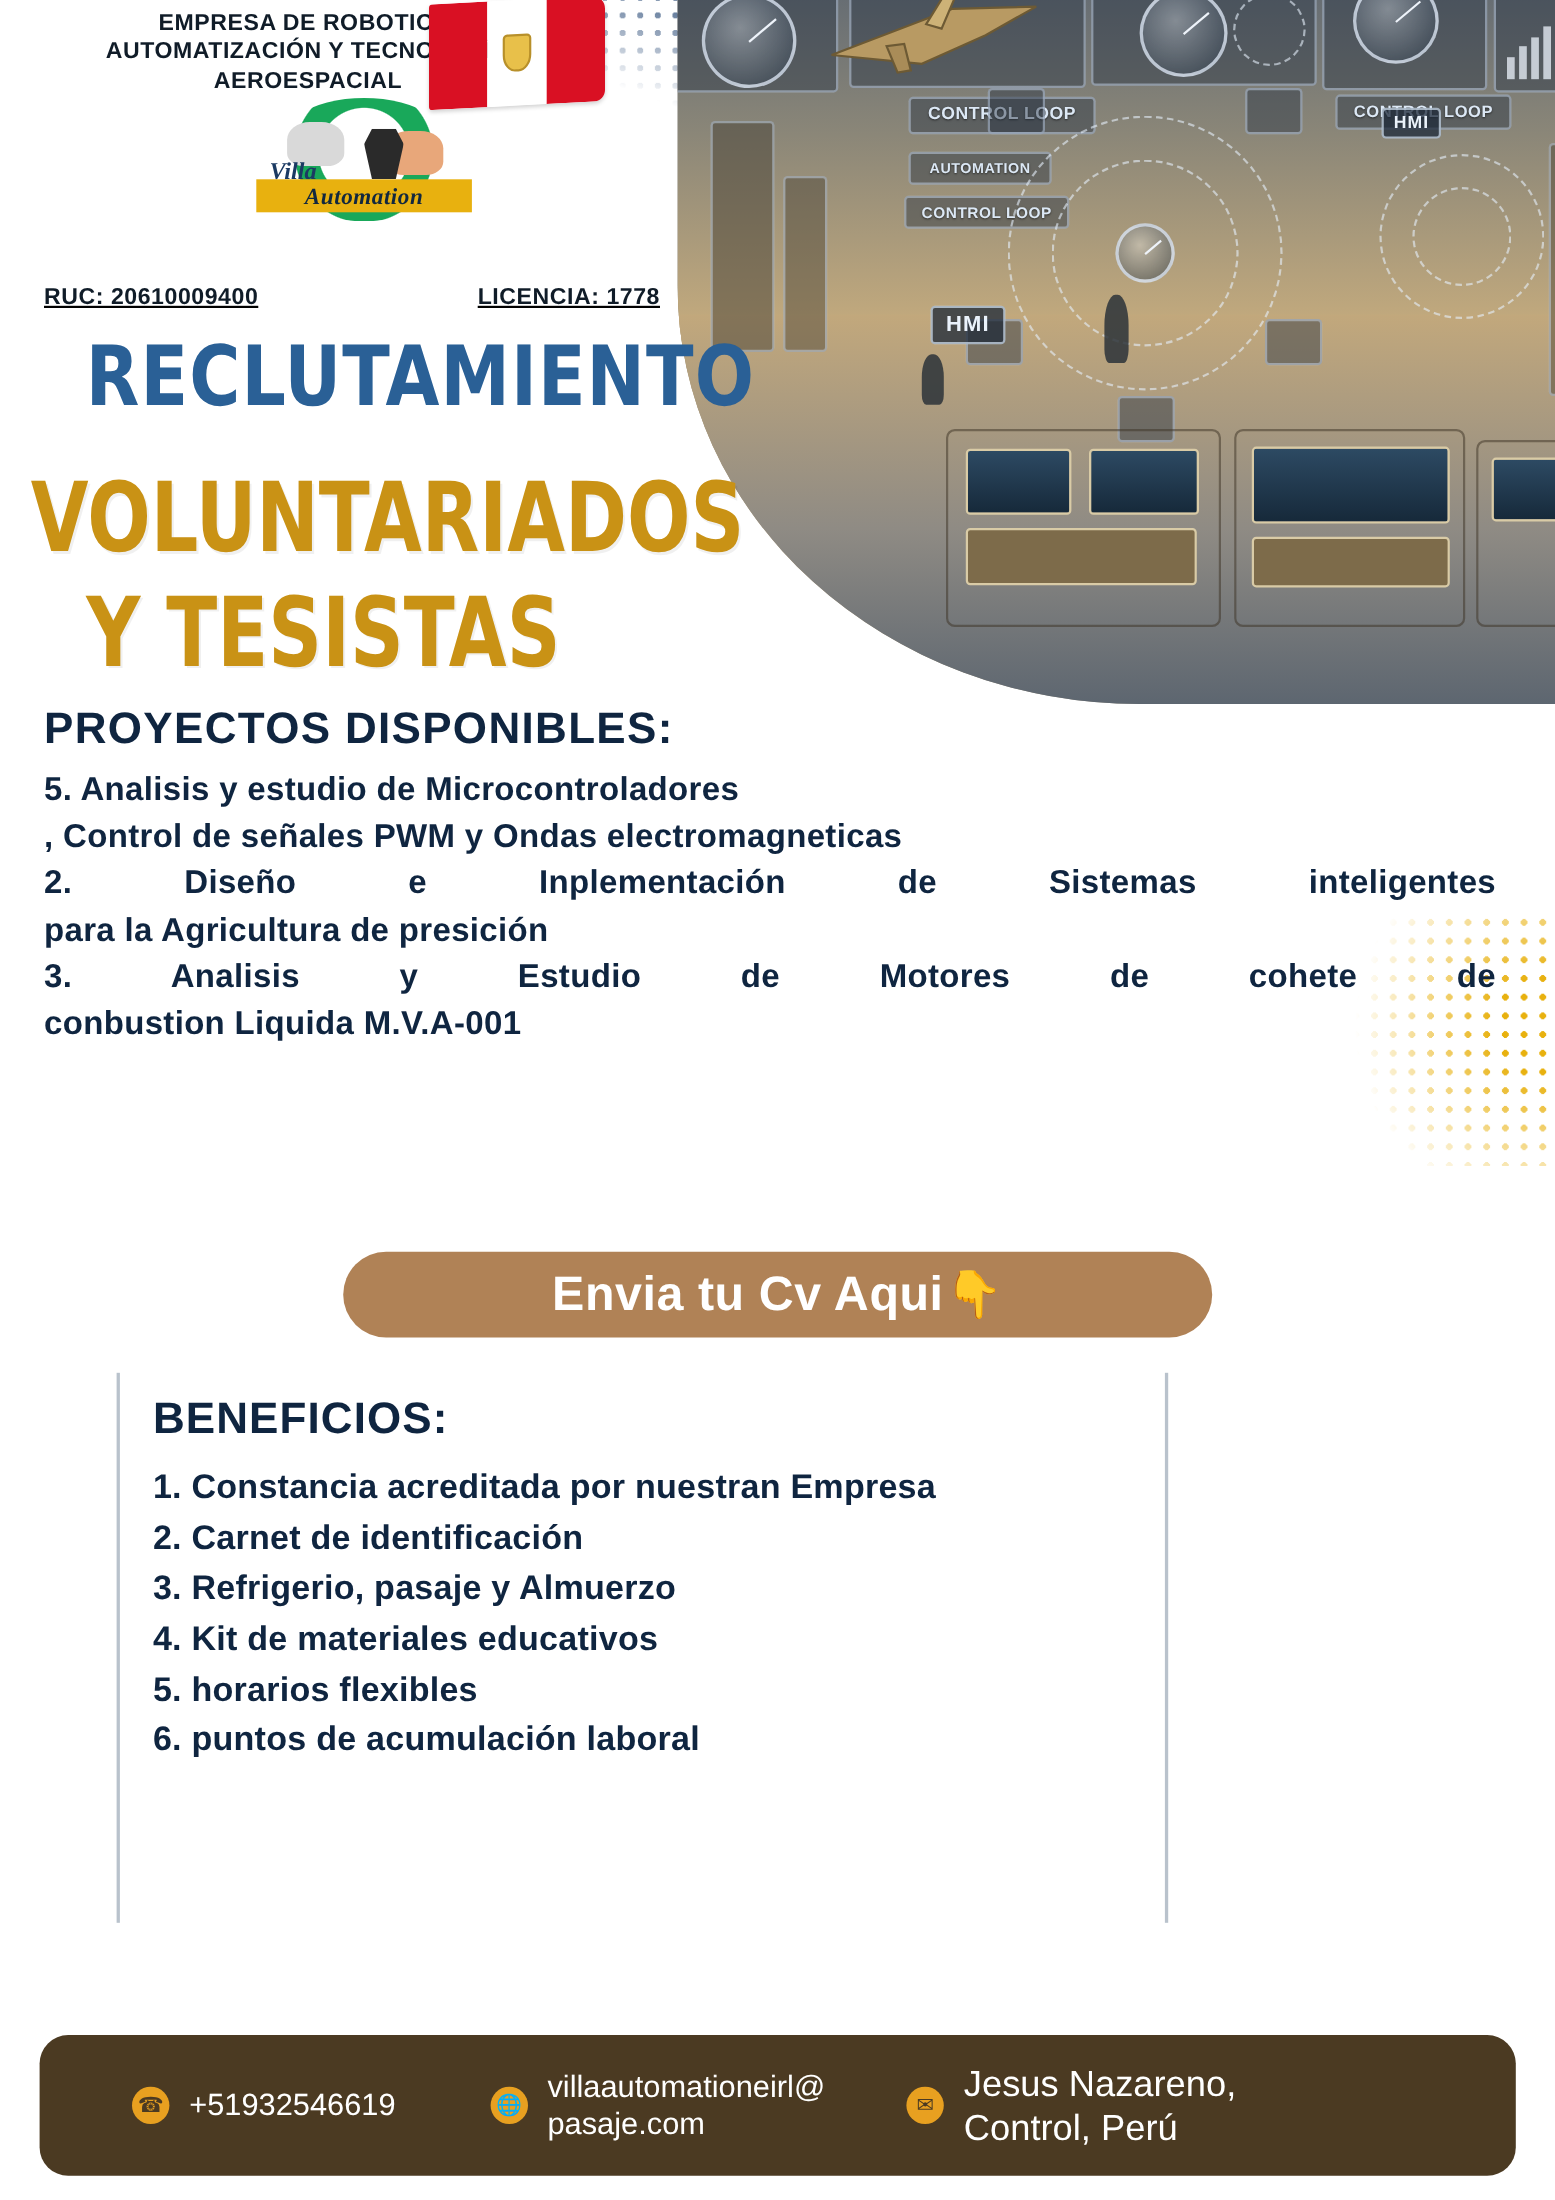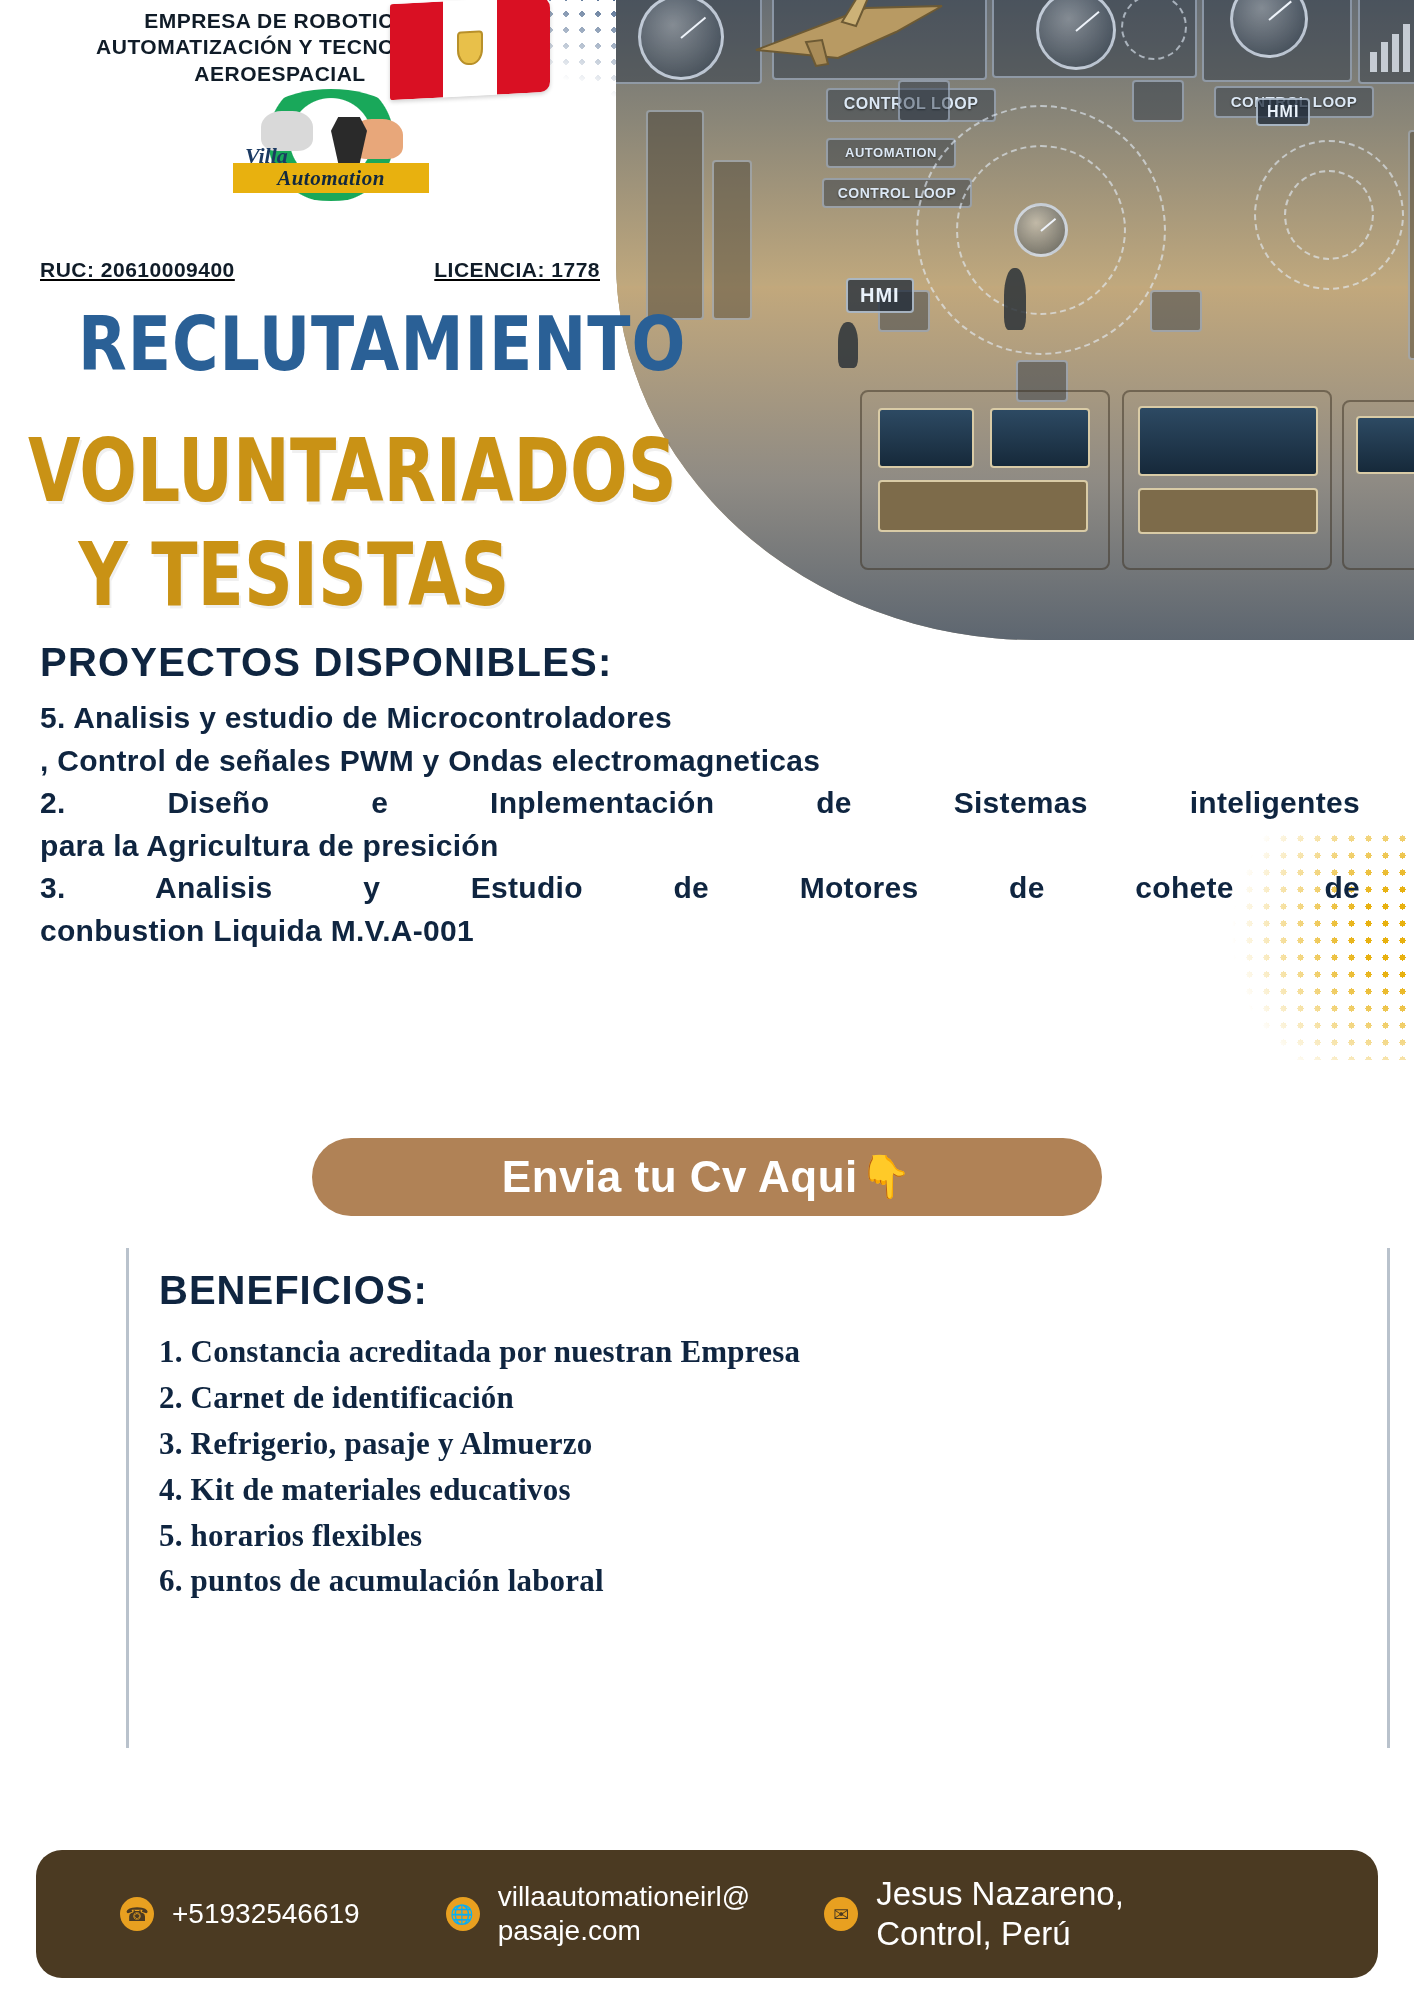--- a/index.html
+++ b/index.html
@@ -307,42 +307,40 @@
     font-weight: bold;
     color: #ffffff;
     letter-spacing: 0.5px;
   }
   .cta-hand { font-size: 42px; margin-left: 2px; line-height: 1; }
 
   
   .benefits {
     position: absolute;
     left: 106px; top: 1248px;
-    width: 1264px;
+    width: 956px;
     border-left: 3px solid #b9c2cc;
     border-right: 3px solid #b9c2cc;
     padding: 20px 0 26px 30px;
     min-height: 500px;
     z-index: 5;
-    margin-left: 20px;
   }
   .ben-head {
     font-size: 40px;
     font-weight: bold;
     color: #0f2540;
     letter-spacing: 1px;
     margin-bottom: 16px;
   }
   .ben-item {
     font-size: 31px;
     font-weight: bold;
     color: #0f2540;
     line-height: 1.48;
     letter-spacing: 0.2px;
-    font-family: Liberation Serif, serif;
   }
 
   
   .footer {
     position: absolute;
     left: 36px; bottom: 22px;
     width: 1342px; height: 128px;
     background: #4b3a22;
     border-radius: 26px;
     display: flex;

